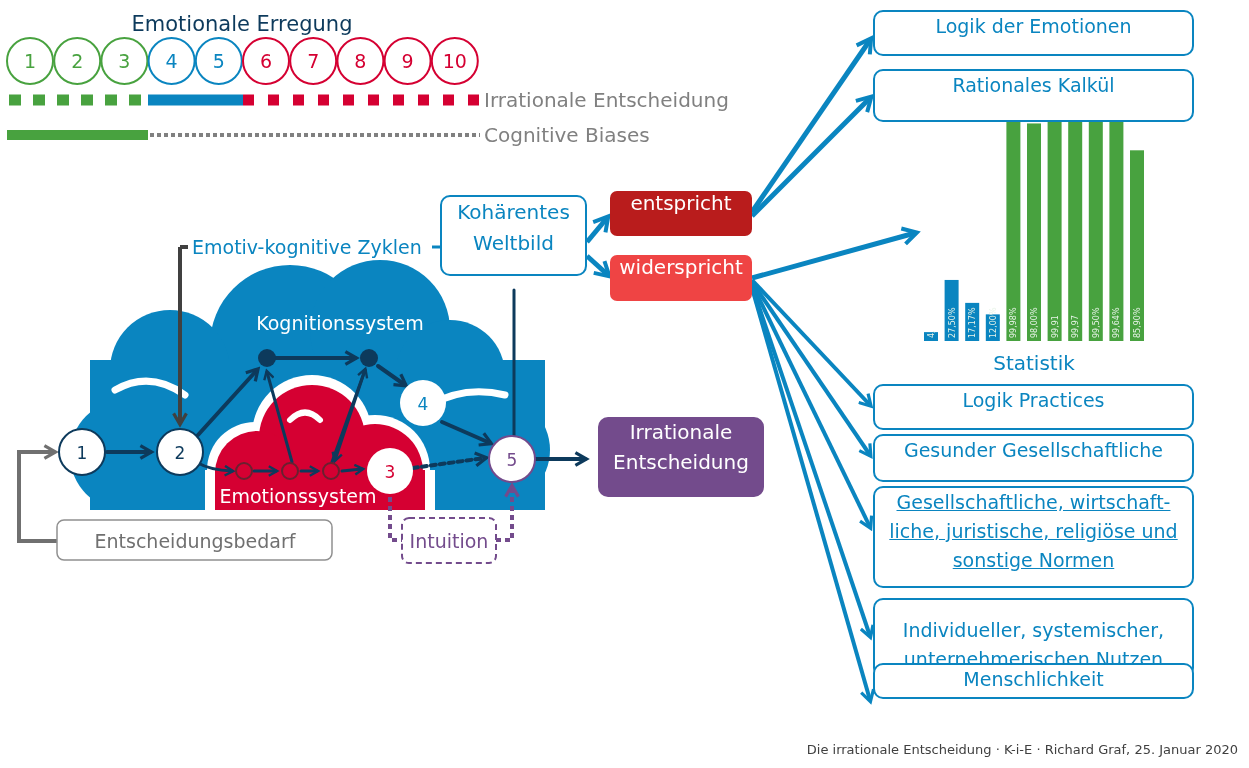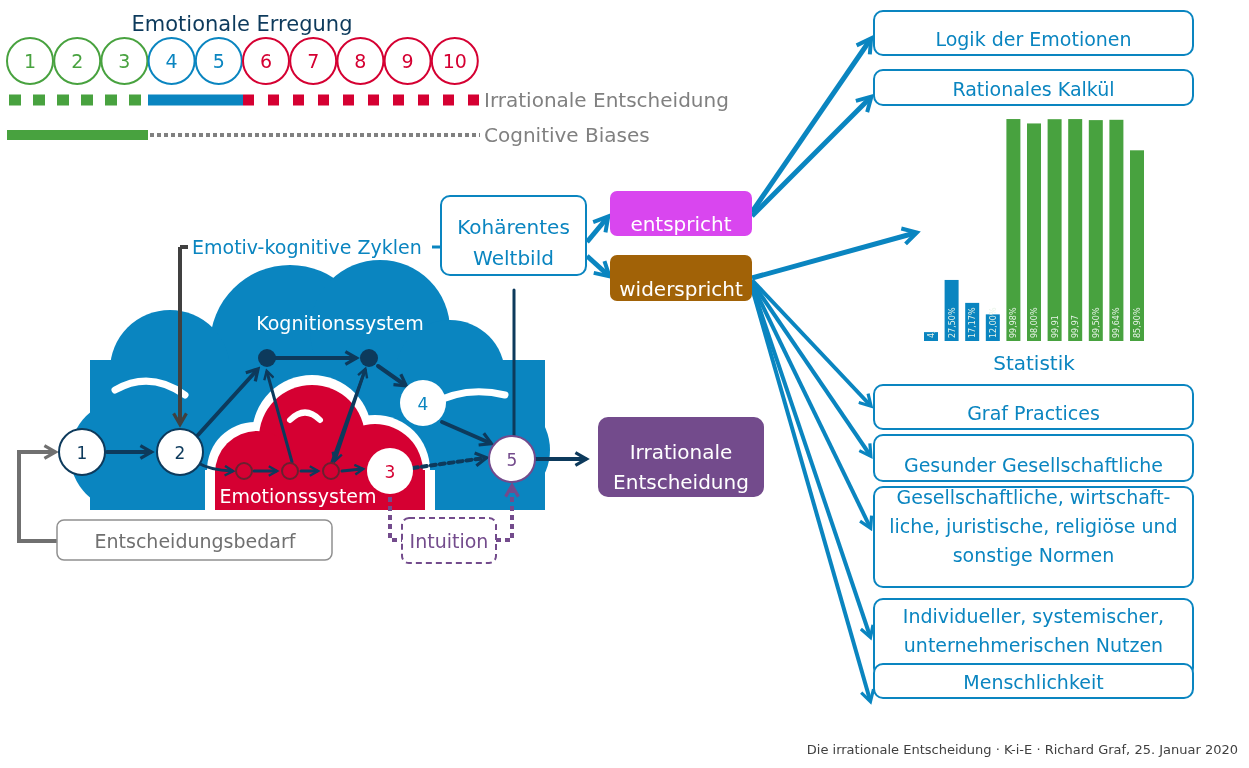--- a/index.html
+++ b/index.html
@@ -1,19 +1,19 @@
 <!DOCTYPE html>
 <html><head>
 <meta charset="utf-8">
 <style>
   html, body { margin:0; padding:0; background:#ffffff; }
   body { width:1249px; height:768px; position:relative; overflow:hidden; font-family:"Liberation Sans", sans-serif; }
   svg#canvas { position:absolute; left:0; top:0; }
   .t { font-family:"DejaVu Sans", sans-serif; }
-  .box { position:absolute; box-sizing:border-box; display:flex; align-items:flex-end; justify-content:center; text-align:center; font-family:"DejaVu Sans", sans-serif; }
+  .box { position:absolute; box-sizing:border-box; display:flex; align-items:flex-start; justify-content:center; text-align:center; font-family:"DejaVu Sans", sans-serif; }
   .rbox { border:2px solid #0a85c0; border-radius:10px; background:#fff; color:#0a85c0; font-size:19px; line-height:29px; }
 </style>
 </head>
 <body>
 
 <svg id="canvas" width="1249" height="768" viewBox="0 0 1249 768">
   <defs>
     <marker id="ah-navy" viewBox="0 0 10 10" refX="7" refY="5" markerWidth="4" markerHeight="4" orient="auto">
         <path d="M1,1 L8,5 L1,9" fill="none" stroke="#0d3a5c" stroke-width="2"></path>
       </marker>
@@ -219,43 +219,43 @@
       <text x="1140" y="338" transform="rotate(-90 1140 338)" font-size="8" fill="#e8f4e8" class="t">85,90%</text>
     </g>
   <text class="t" x="1034" y="370" text-anchor="middle" font-size="20" fill="#0a85c0">Statistik</text>
 
   <text class="t" x="1238" y="754" text-anchor="end" font-size="13" fill="#404040">Die irrationale Entscheidung · K-i-E · Richard Graf, 25. Januar 2020</text>
 </svg>
 
 <div class="box rbox" style="left:440px;top:195px;width:147px;height:81px;font-size:20px;line-height:31px;">
     <span>Kohärentes Weltbild</span>
   </div>
-<div class="box" style="left:610px;top:191px;width:142px;height:45px;border-radius:7px;background:#d946ef;color:#fff;font-size:20px;">
+<div class="box" style="left:610px;top:191px;width:142px;height:45px;border-radius:7px;background:#b91c1c;color:#fff;font-size:20px;">
     <span>entspricht</span>
   </div>
-<div class="box" style="left:610px;top:255px;width:142px;height:46px;border-radius:7px;background:#a16207;color:#fff;font-size:20px;">
+<div class="box" style="left:610px;top:255px;width:142px;height:46px;border-radius:7px;background:#ef4444;color:#fff;font-size:20px;">
     <span>widerspricht</span>
   </div>
 <div class="box" style="left:598px;top:417px;width:166px;height:80px;border-radius:10px;background:#734b8c;color:#fff;font-size:20px;line-height:30px;">
     <span>Irrationale Entscheidung</span>
   </div>
 
 <div class="box rbox" style="left:873px;top:10px;width:321px;height:46px;">
     <span>Logik der Emotionen</span>
   </div>
-<div class="box rbox" style="left:873px;top:69px;width:321px;height:37px;">
+<div class="box rbox" style="left:873px;top:69px;width:321px;height:53px;">
     <span>Rationales Kalkül</span>
   </div>
 <div class="box rbox" style="left:873px;top:384px;width:321px;height:46px;">
-    <span>Graf Practices</span>
+    <span>Logik Practices</span>
   </div>
 <div class="box rbox" style="left:873px;top:434px;width:321px;height:48px;">
     <span>Gesunder Gesellschaftliche</span>
   </div>
-<div class="box rbox" style="left:873px;top:486px;width:321px;height:102px;padding:16px 10px;">
+<div class="box rbox" style="left:873px;top:486px;width:321px;height:102px;padding:0 10px;text-decoration:underline;">
     <span>Gesellschaftliche, wirtschaft-liche, juristische, religiöse und sonstige Normen</span>
   </div>
 <div class="box rbox" style="left:873px;top:598px;width:321px;height:80px;padding:16px 10px;">
     <span>Individueller, systemischer, unternehmerischen Nutzen</span>
   </div>
 <div class="box rbox" style="left:873px;top:663px;width:321px;height:36px;">
     <span>Menschlichkeit</span>
   </div>
 
 </body></html>

